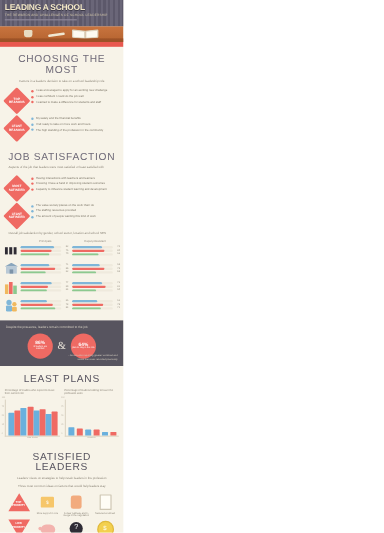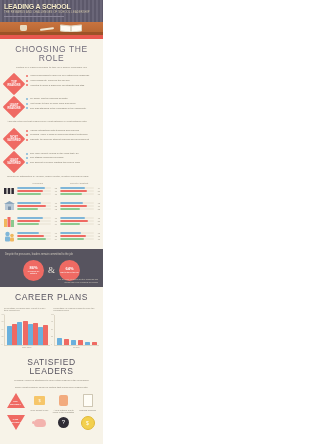--- a/index.html
+++ b/index.html
@@ -133,21 +133,21 @@
     <div class="cup"></div>
     <div class="pen"></div>
     <div class="book">
       <i class="l"></i>
         <i class="r"></i>
     </div>
   </div>
   <div class="redbar"></div>
 
   <div class="sec">
-    <div class="sec-h">CHOOSING THE ROLE</div>
+    <div class="sec-h">CHOOSING THE MOST</div>
     <div class="lead">Factors in a leader's decision to take on a school leadership role</div>
 
     <div class="blk">
       <div class="badge">
         <div class="dia">
           <span>TOP REASONS</span>
         </div>
       </div>
       <div class="bl">
         <p>I was encouraged to apply for an exciting new challenge</p>
@@ -164,20 +164,21 @@
       </div>
       <div class="bl">
         <p class="g">My salary and the financial benefits</p>
         <p class="g">I felt ready to take on more work and hours</p>
         <p class="g">The high standing of the profession in the community</p>
       </div>
     </div>
   </div>
 
   <div class="sec">
+    <div class="sec-h">JOB SATISFACTION</div>
     <div class="lead l">Aspects of the job that leaders were most satisfied or least satisfied with</div>
 
     <div class="blk">
       <div class="badge">
         <div class="dia">
           <span>MOST SATISFIED</span>
         </div>
       </div>
       <div class="bl">
         <p>Having interactions with teachers and learners</p>
@@ -426,21 +427,21 @@
       <div class="amp">&amp;</div>
       <div class="circ">
         <b>64%</b>
         <s>plan to stay in the role</s>
       </div>
     </div>
     <div class="band-note">...but are also reporting greater workload and stress than ever recorded previously</div>
   </div>
 
   <div class="sec">
-    <div class="sec-h dark">CAREER PLANS</div>
+    <div class="sec-h dark">LEAST PLANS</div>
   </div>
   <div class="cp-wrap">
     <div class="cp">
       <div class="cp-cap">Percentage of leaders who expect to leave their current role</div>
       <div class="plot" id="plot1">
         <div class="bars">
             <div class="bar b" title="Principals 1-2 years: 62" style="height: 62%; background: rgb(106, 176, 221);"></div>
             <div class="bar r" title="Deputies 1-2 years: 70" style="height: 70%; background: rgb(239, 106, 99);"></div>
             <div class="bar b" title="Principals 3-5 years: 74" style="height: 74%; background: rgb(106, 176, 221);"></div>
             <div class="bar r" title="Deputies 3-5 years: 80" style="height: 80%; background: rgb(239, 106, 99);"></div>

